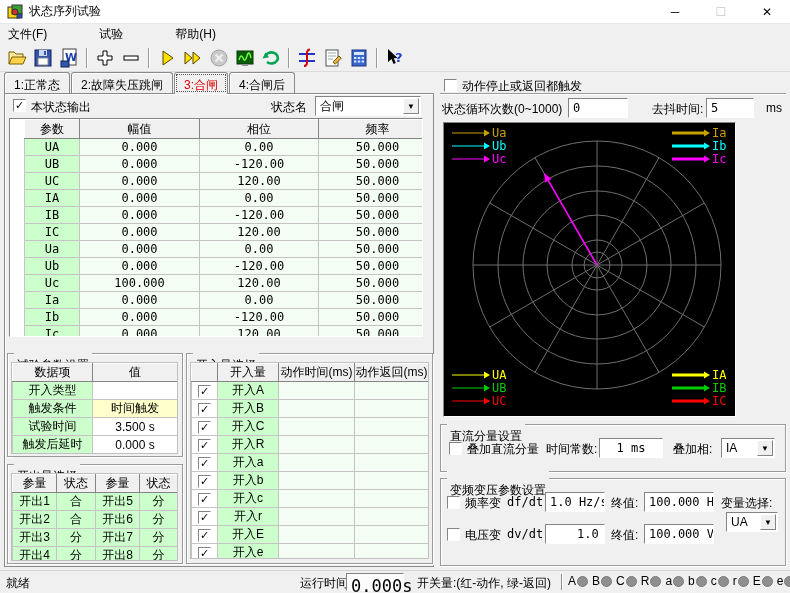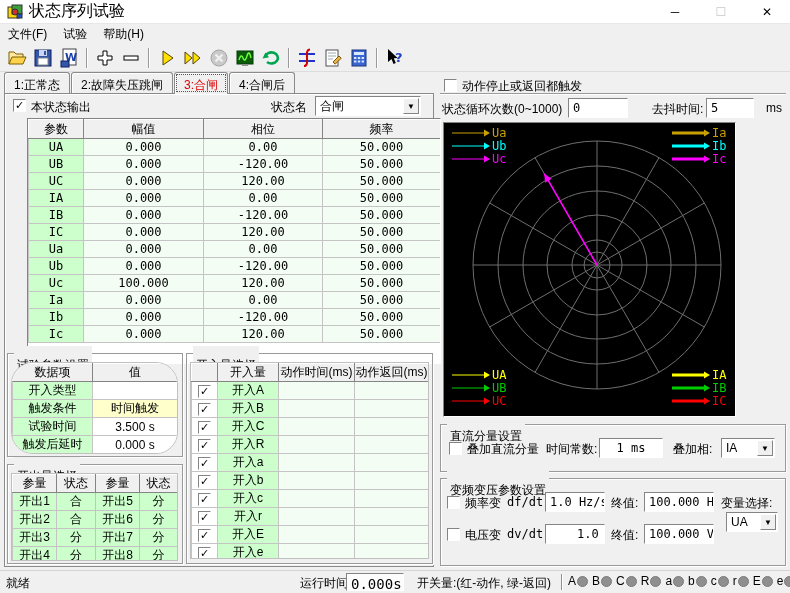--- a/index.html
+++ b/index.html
@@ -3,27 +3,27 @@
 <meta charset="utf-8">
 <style>
   * { margin:0; padding:0; box-sizing:border-box; }
   html,body { width:790px; height:593px; overflow:hidden; }
   body { position:relative; background:#f0f0f0; font-family:"Liberation Sans","DejaVu Sans",sans-serif; font-size:12px; color:#000; }
   .mono { font-family:"DejaVu Sans Mono",monospace; }
 
   
   .titlebar { position:absolute; left:0; top:0; width:790px; height:24px; background:#ffffff; display:flex; align-items:center; border-bottom:1px solid #e8e8e8; }
   .app-icon { width:16px; height:16px; margin-left:7px; }
-  .title-text { margin-left:6px; font-size:16px; }
+  .title-text { margin-left:6px; font-size:12px; }
   .winbtns { position:absolute; right:0; top:0; display:flex; height:24px; }
   .winbtn { width:46px; height:24px; display:flex; align-items:center; justify-content:center; font-size:12px; }
   .winbtn.dis { color:#c8c8c8; }
 
   
-  .menubar { position:absolute; left:0; top:24px; width:693px; height:20px; display:flex; align-items:center; background:#f0f0f0; }
+  .menubar { position:absolute; left:0; top:24px; width:693px; height:20px; display:flex; align-items:center; background:#f0f0f0;gap:36px; }
   .menu-item { padding:2px 8px; }
 
   
   .toolbar { position:absolute; left:0; top:44px; width:790px; height:28px; display:flex; align-items:center; padding-left:4px; background:#f0f0f0; border-bottom:1px solid #dcdcdc; }
   .tbtn { width:26px; height:24px; display:flex; align-items:center; justify-content:center; }
   .tbtn svg { width:20px; height:20px; }
   .tbsep { width:2px; height:20px; border-left:1px solid #9a9a9a; border-right:1px solid #ffffff; margin:0 4px; }
 
   
   .tabbar { position:absolute; left:4px; top:72px; height:21px; display:flex; z-index:3; }
@@ -58,21 +58,21 @@
   .lbl { position:absolute; white-space:nowrap; }
 
   
   .phasor-box { position:absolute; left:443px; top:122px; width:293px; height:295px; border:1px solid; border-color:#848484 #fff #fff #848484; background:#000; }
   .phasor-box svg { display:block; }
 
   .etched { position:absolute; height:2px; border-top:1px solid #9a9a9a; border-bottom:1px solid #fff; }
 
   
   .statusbar { position:absolute; left:0; top:570px; width:790px; height:23px; background:#f0f0f0; border-top:1px solid #d4d4d4; }
-  .sb-box { position:absolute; top:2px; height:18px; background:#fcfcfc; border:1px solid; border-color:#848484 #fff #fff #848484; padding:2px 4px; font-size:14px; }
+  .sb-box { position:absolute; top:2px; height:18px; background:#fcfcfc; border:1px solid; border-color:#848484 #fff #fff #848484; padding:2px 4px; font-size:17px; }
   .vsep { position:absolute; top:3px; width:2px; height:16px; border-left:1px solid #909090; border-right:1px solid #fff; }
   .ind-strip { position:absolute; left:568px; top:3px; display:flex; align-items:center; gap:4px; }
   .ind { display:flex; align-items:center; gap:1px; }
   .dot { width:11px; height:11px; border-radius:50%; background:#8f8f8f; border:1px solid #7a7a7a; }
 </style>
 </head>
 <body>
 
 <div class="titlebar">
   <svg class="app-icon" viewBox="0 0 16 16">
@@ -205,21 +205,21 @@
 
 <div class="left-panel">
   <span class="cb checked lbl" style="left:8px; top:5px;"></span>
   <span class="lbl" style="left:26px; top:5px;">本状态输出</span>
   <span class="lbl" style="left:266px; top:5px;">状态名</span>
   <div class="combo" style="left:310px; top:2px; width:106px;">
     <span class="val">合闸</span>
     <span class="dd">▼</span>
   </div>
 
-  <div class="tbl-wrap" style="left:22px; top:24px; width:414px; height:246px;">
+  <div class="tbl-wrap" style="left:4px; top:24px; width:414px; height:219px;padding-left:14px;">
     <table id="main-table">
       <colgroup>
           <col style="width:55px">
           <col style="width:120px">
           <col style="width:119px">
           <col style="width:118px">
         </colgroup>
       <thead>
           <tr id="main-thead">
             <th style="height: 19px;">参数</th>
@@ -300,21 +300,21 @@
             <td class="vlite num">0.000</td>
             <td class="vlite num">120.00</td>
             <td class="vlite num">50.000</td>
           </tr>
         </tbody>
     </table>
   </div>
 
   <div class="group" style="left:2px; top:259px; width:176px; height:104px;">
     <span class="group-title">试验参数设置</span>
-    <div class="tbl-wrap" style="left:3px; top:8px; width:167px; height:92px; border-color:#c0c0c0;border-radius:22px;">
+    <div class="tbl-wrap" style="left:3px; top:8px; width:167px; height:92px; border-color:#c0c0c0;">
       <table id="param-table">
         <colgroup>
             <col style="width:80px">
             <col style="width:85px">
           </colgroup>
         <thead>
             <tr id="param-thead">
               <th style="height: 16px;">数据项</th>
               <th style="height: 16px;">值</th>
             </tr>

